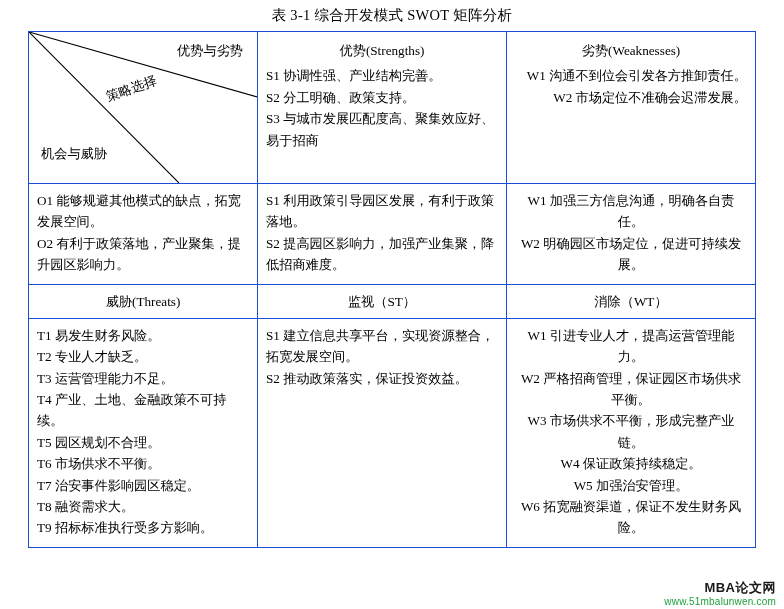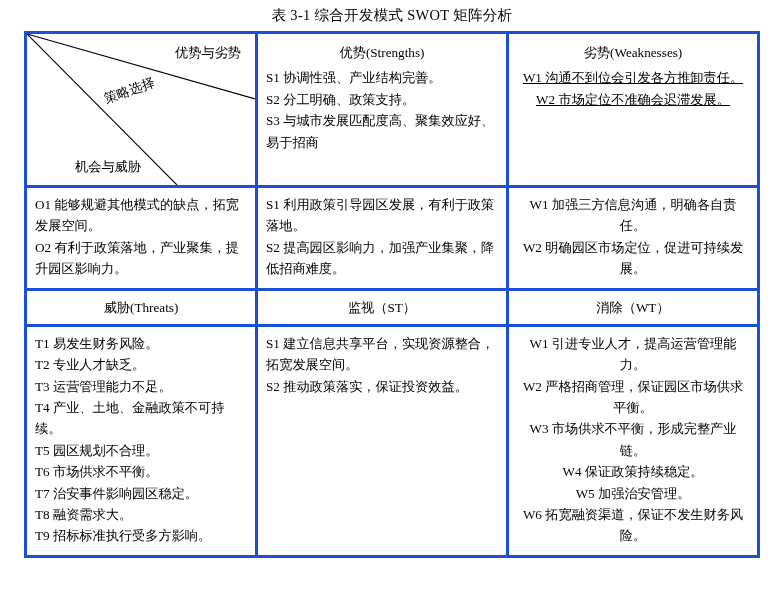--- a/index.html
+++ b/index.html
@@ -30,21 +30,21 @@
     padding-bottom: 6px;
     letter-spacing: 0.3px;
   }
   table.swot {
     border-collapse: collapse;
     width: 692px;
     margin: 0 auto;
     table-layout: fixed;
   }
   table.swot td {
-    border: 3px solid #1d4ed8;
+    border: 1px solid #1d4ed8;
     vertical-align: top;
     padding: 6px 8px 8px 8px;
     font-size: 13.2px;
     line-height: 1.62;
     font-family: "Liberation Serif", serif;
   }
   .col1 { width: 228px; }
   .col2 { width: 232px; }
   .col3 { width: 232px; text-align: center; }
 
@@ -71,22 +71,21 @@
     top: 8px;
   }
   .diag .lbl-mid {
     left: 74px;
     top: 55px;
     transform: rotate(-19deg);
     transform-origin: left top;
   }
   .diag .lbl-bot {
     left: 12px;
-    bottom: 8px;
-    margin-left: 36px;
+    bottom: 19px;
   }
   .hdr-cell {
     text-align: center;
     height: 135px;
     vertical-align: top;
     padding-top: 8px !important;
   }
   .sub-hdr {
     text-align: center;
     font-size: 13.2px;
@@ -141,21 +140,21 @@
         <td class="col2 hdr-cell">
           <div style="margin-bottom:4px;">优势(Strengths)</div>
           <div class="body-cell" style="text-align:left;">
             <p>S1 协调性强、产业结构完善。</p>
             <p>S2 分工明确、政策支持。</p>
             <p>S3 与城市发展匹配度高、聚集效应好、易于招商</p>
           </div>
         </td>
         <td class="col3 hdr-cell">
           <div style="margin-bottom:4px;">劣势(Weaknesses)</div>
-          <div class="body-cell" style="text-align:center;text-decoration:underline;">
+          <div class="body-cell" style="text-align:right;">
             <p>W1 沟通不到位会引发各方推卸责任。</p>
             <p>W2 市场定位不准确会迟滞发展。</p>
           </div>
         </td>
       </tr>
 
 
       <tr>
         <td class="col1 body-cell">
           <p>O1 能够规避其他模式的缺点，拓宽发展空间。</p>
@@ -198,14 +197,18 @@
           <p>W2 严格招商管理，保证园区市场供求平衡。</p>
           <p>W3 市场供求不平衡，形成完整产业链。</p>
           <p>W4 保证政策持续稳定。</p>
           <p>W5 加强治安管理。</p>
           <p>W6 拓宽融资渠道，保证不发生财务风险。</p>
         </td>
       </tr>
     </tbody>
   </table>
 
+  <div class="watermark">
+    <div class="w1">MBA论文网</div>
+    <div class="w2">www.51mbalunwen.com</div>
+  </div>
 
 </div>
 
 </body></html>

